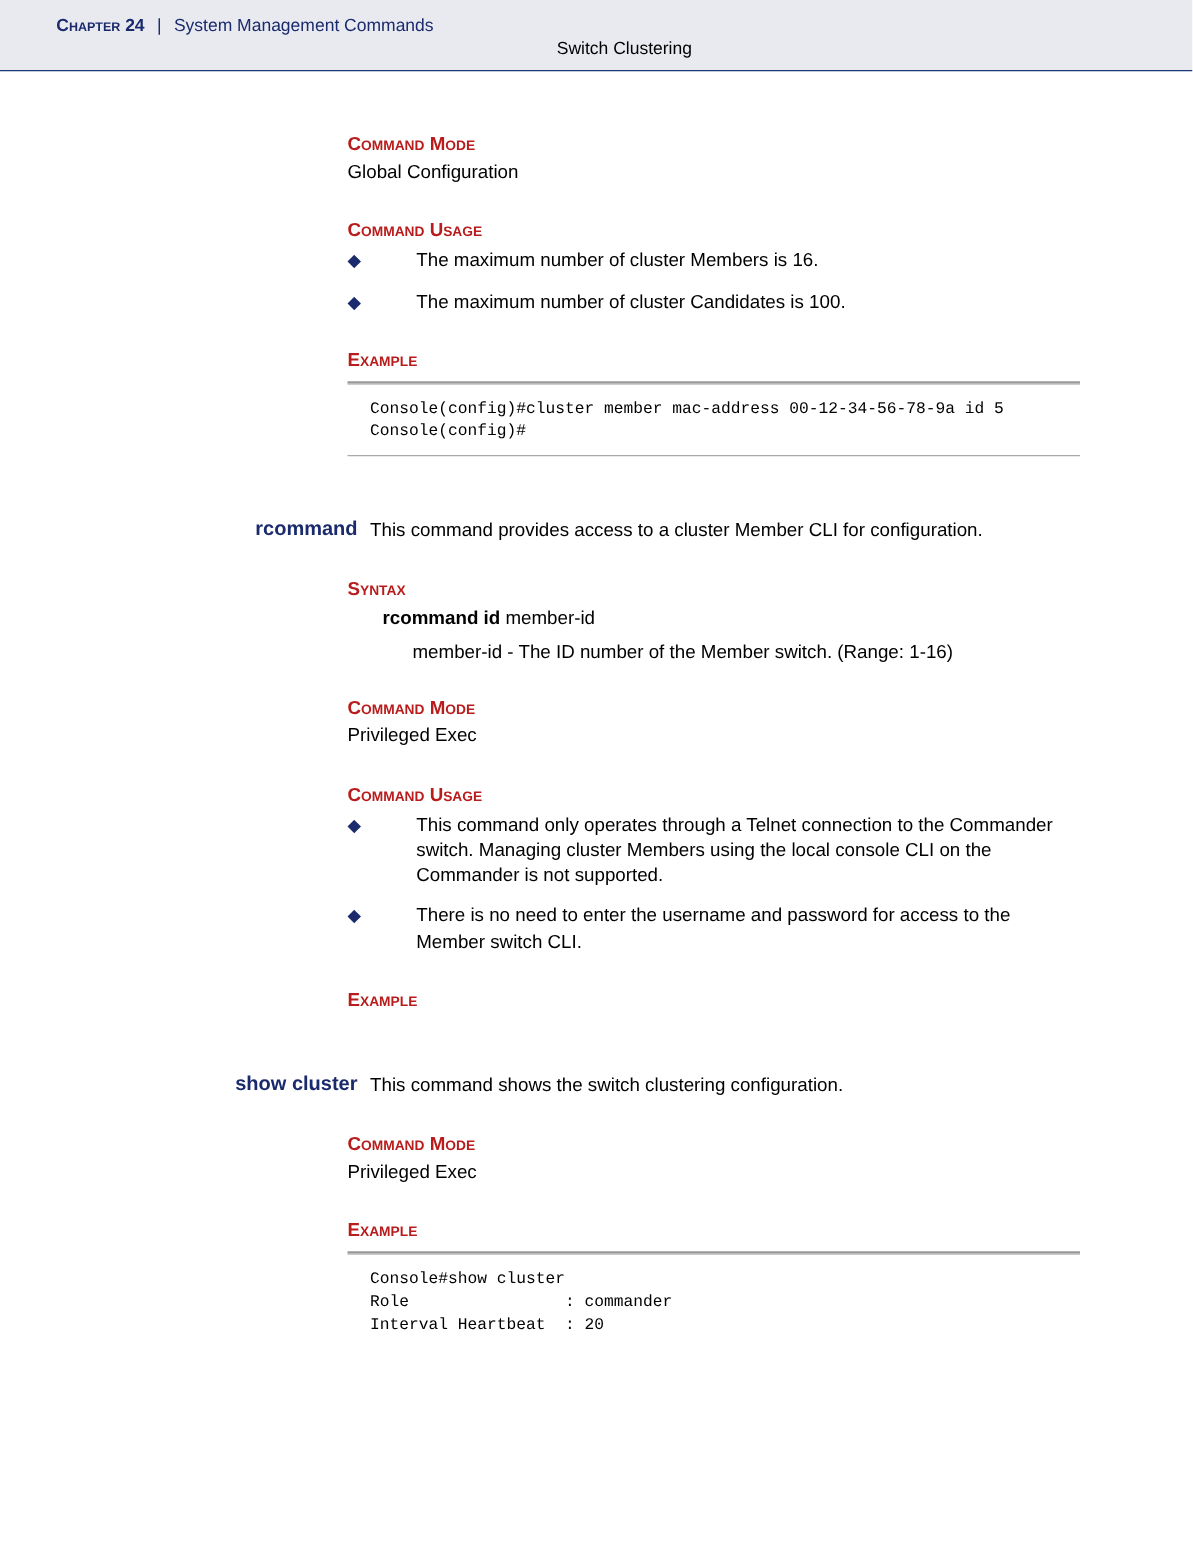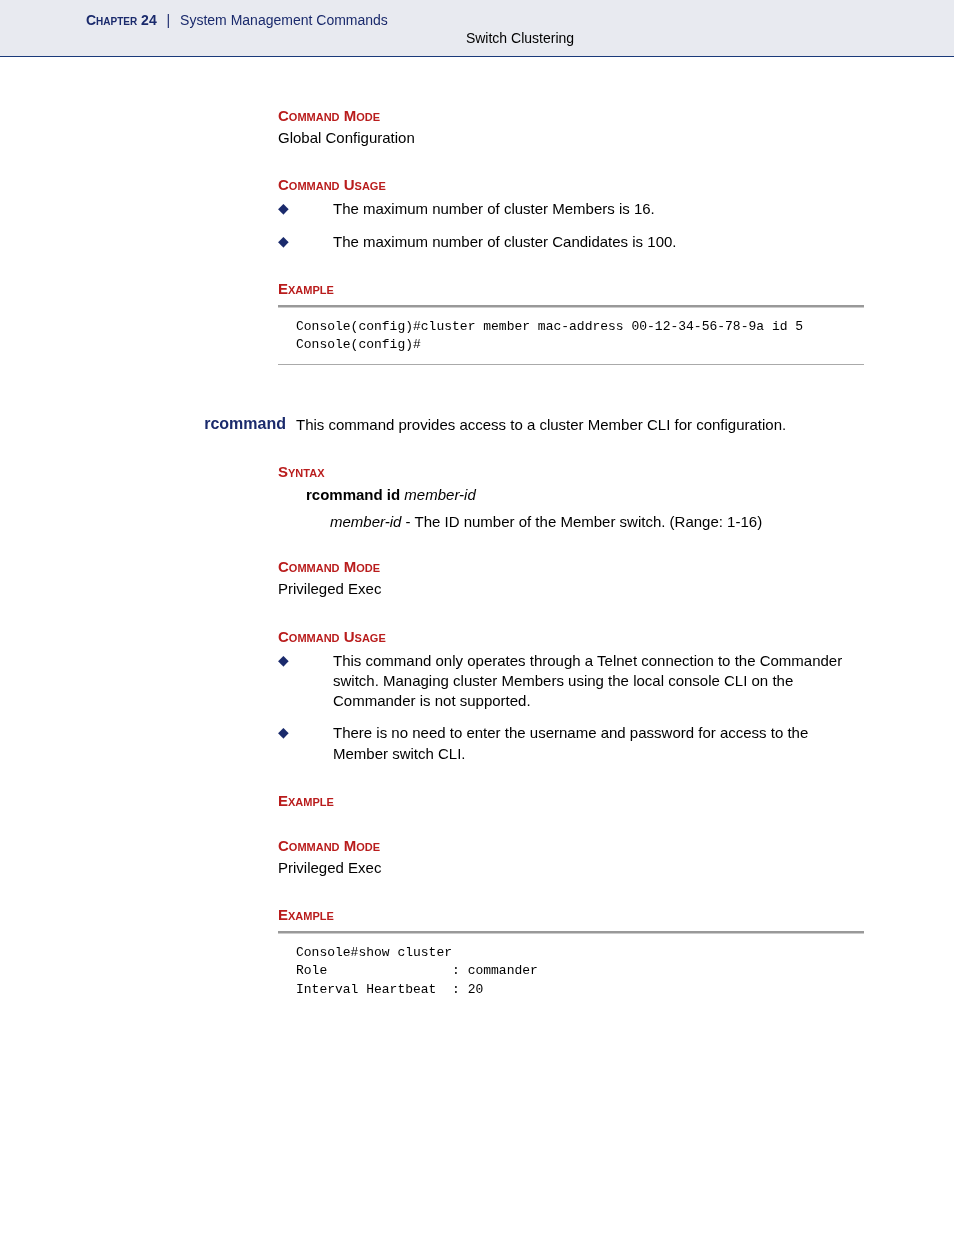--- a/index.html
+++ b/index.html
@@ -9,21 +9,21 @@
     color: #000;
     background: #fff;
     width: 954px;
   }
   .header-band {
     background: #e8eaf0;
     border-bottom: 1px solid #1a3a7a;
     padding: 12px 0 10px 0;
   }
   .header-inner {
-    padding-left: 86px;
+    padding-left: 45px;
   }
   .chapter-line {
     font-size: 14px;
     color: #1a2a6c;
     font-weight: bold;
   }
   .chapter-line .smallcaps { font-variant: small-caps; }
   .chapter-line .divider { color: #1a2a6c; margin: 0 6px; font-weight: normal; }
   .chapter-line .section { font-weight: normal; color: #1a2a6c; }
   .sub-line {
@@ -135,21 +135,21 @@
   }
   .indent-block {
     margin-left: 200px;
   }
   .syntax-line {
     margin-left: 28px;
     margin-top: 6px;
     font-size: 15px;
   }
   .syntax-bold { font-weight: bold; }
-  .syntax-italic { font-style: italic; }
+  .syntax-italic { }
   .syntax-sub {
     margin-left: 52px;
     margin-top: 10px;
     font-size: 15px;
   }
 </style>
 </head>
 <body>
 
 <div class="header-band">
@@ -214,20 +214,24 @@
     </div>
     <div class="bullet-row">
       <div class="bullet-glyph">◆</div>
       <div class="bullet-text">There is no need to enter the username and password for access to the Member switch CLI.</div>
     </div>
 
     <div class="section-heading">Example</div>
   </div>
 
   <div class="indent-block">
+    <div class="cmd-row">
+      <div class="cmd-name">show cluster</div>
+      <div class="cmd-desc">This command shows the switch clustering configuration.</div>
+    </div>
 
     <div class="section-heading">Command Mode</div>
     <div class="body-text">Privileged Exec</div>
 
     <div class="section-heading">Example</div>
     <div class="code-block-wrap">
       <hr class="code-hr-top">
       <div class="code-text">Console#show cluster
 Role                : commander
 Interval Heartbeat  : 20</div>

